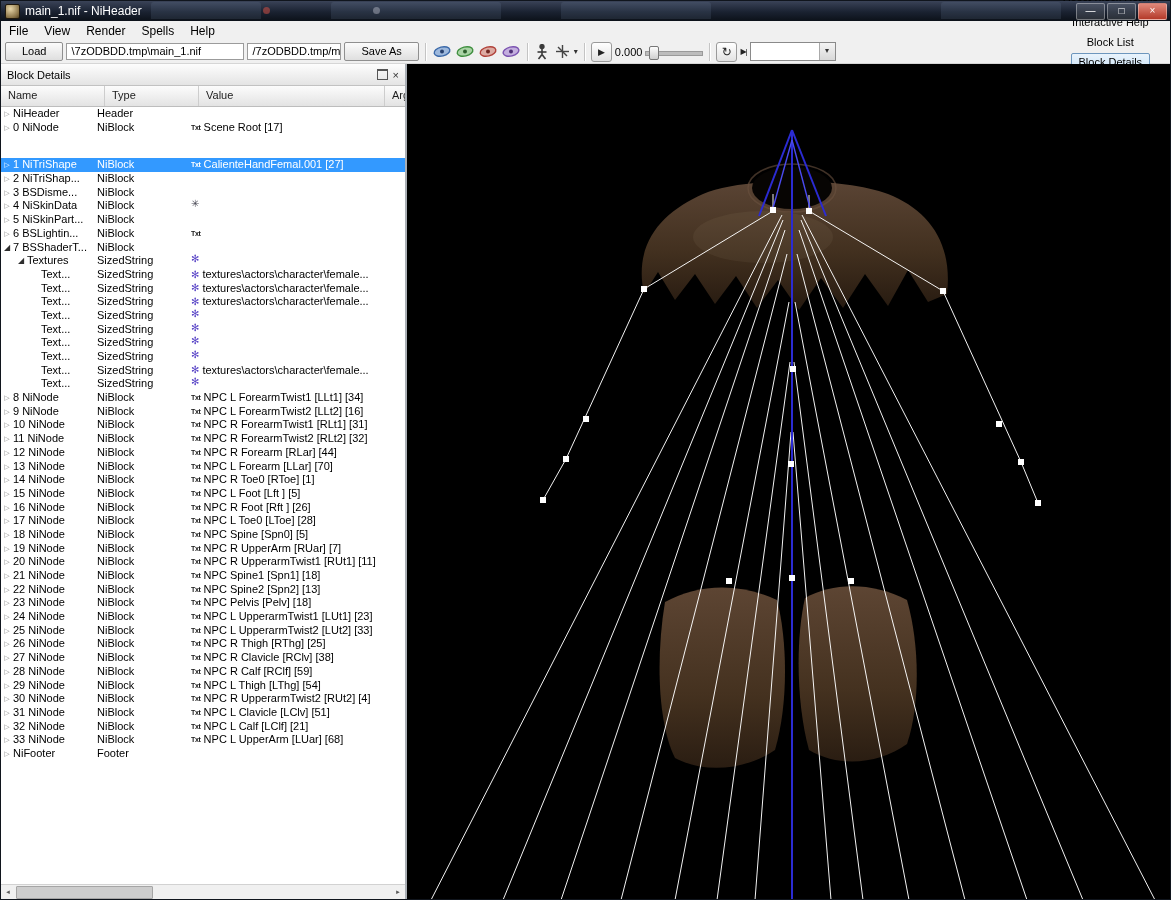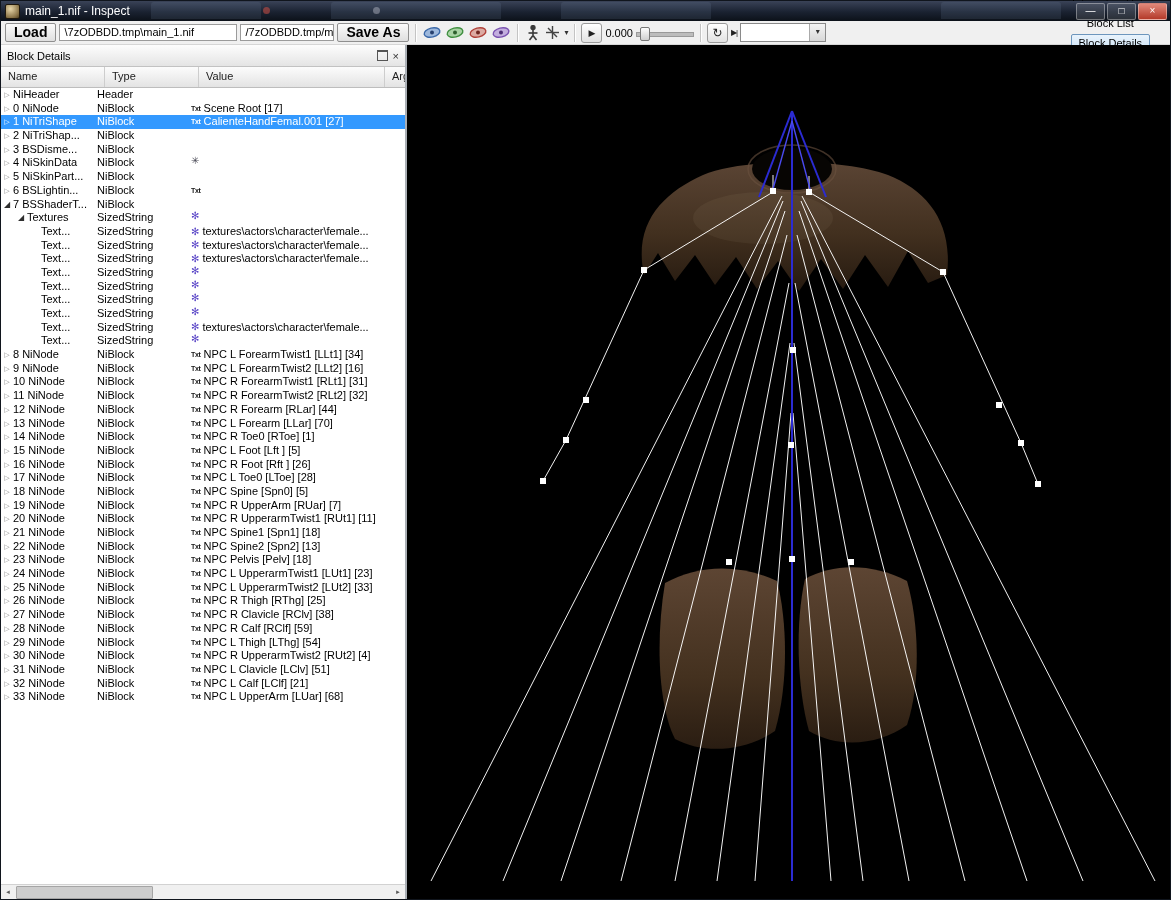--- a/index.html
+++ b/index.html
@@ -17,21 +17,21 @@
   .winbtn{width:27px;height:15px;font-size:10px;line-height:14px;text-align:center;color:#fff;
     background:rgba(255,255,255,.12);border:1px solid rgba(255,255,255,.35);border-radius:2px;}
   .winbtn.close{background:linear-gradient(#e0887a,#b43a2a);}
 
   
   .menubar{height:19px;flex:none;background:#f0f0f0;display:flex;align-items:center;font-size:12px;color:#000;}
   .menu-item{padding:2px 8px;}
   .toolbar{height:23px;flex:none;background:#f0f0f0;border-bottom:1px solid #d6d6d6;display:flex;align-items:center;
     padding:0 4px;font-size:11px;color:#000;gap:3px;white-space:nowrap;}
   .btn{background:linear-gradient(#fbfbfb,#dfdfdf);border:1px solid #8f8f8f;border-radius:2px;
-    padding:0 8px;height:17px;line-height:16px;font-size:14px;font-weight:bold;}
+    padding:0 16px;height:17px;line-height:16px;font-size:11px;}
   .field{background:#fff;border:1px solid #9b9b9b;height:15px;line-height:15px;padding:0 4px;
     font-size:11px;overflow:hidden;white-space:nowrap;}
   .sep{width:1px;height:18px;background:#c4c4c4;box-shadow:1px 0 0 #fff;margin:0 3px;flex:none;}
   .eye{width:20px;height:15px;flex:none;}
   .tool-ico{width:17px;height:17px;flex:none;display:flex;align-items:center;justify-content:center;}
   .boxbtn{width:19px;height:18px;border:1px solid #9a9a9a;border-radius:3px;background:linear-gradient(#fff,#e2e2e2);
     display:flex;align-items:center;justify-content:center;font-size:9px;color:#222;}
   .slider{width:58px;height:14px;position:relative;}
   .slider .track{position:absolute;left:0;right:0;top:6px;height:3px;background:#bdbdbd;border:1px solid #9a9a9a;}
   .slider .thumb{position:absolute;left:4px;top:1px;width:8px;height:12px;background:linear-gradient(#fdfdfd,#cfcfcf);
@@ -54,21 +54,21 @@
   .col-header{height:20px;flex:none;display:flex;background:linear-gradient(#fcfcfc,#e3e3e3);
     border-bottom:1px solid #bdbdbd;font-size:11px;color:#1c1c1c;}
   .col{border-right:1px solid #cdcdcd;box-sizing:border-box;padding:3px 0 0 7px;overflow:hidden;white-space:nowrap;}
   .col.w-name{width:104px;flex:none;}
   .col.w-type{width:94px;flex:none;}
   .col.w-value{width:186px;flex:none;}
   .col.w-argu{flex:1;border-right:none;}
 
   .tree{flex:1;overflow:hidden;font-size:11px;color:#000;}
   .trow{display:flex;height:13.7px;line-height:13.5px;white-space:nowrap;align-items:flex-start;}
-  .trow.sel{background:#3399ff;color:#fff;}
+  .trow.sel{background:#3399ff;color:#fff;margin-top:24px;}
   .trow.sel .arrow,.trow.sel .ic-txt{color:#fff;}
   .cell{overflow:hidden;}
   .c-name{width:96px;flex:none;display:flex;align-items:center;}
   .c-type{width:94px;flex:none;}
   .c-value{flex:1;display:flex;align-items:center;gap:3px;}
   .arrow{width:12px;flex:none;text-align:center;font-size:7px;color:#8a8a8a;}
   .arrow.exp{color:#2e2e2e;font-size:8px;}
   .ic-txt{font-size:7px;font-weight:bold;color:#151515;flex:none;letter-spacing:-0.3px;}
   .ic-flower{font-size:10px;color:#5d49c8;flex:none;line-height:10px;}
   .ic-star{font-size:10px;color:#4c4c58;flex:none;line-height:10px;}
@@ -88,28 +88,35 @@
 <div class="window">
 
   <div class="titlebar">
     <div class="ghost" style="left:150px;width:110px;"></div>
     <div class="ghost" style="left:330px;width:170px;"></div>
     <div class="ghost" style="left:560px;width:150px;"></div>
     <div class="ghost" style="left:940px;width:120px;"></div>
     <div class="ghost-dot" style="left:262px;background:rgba(210,80,70,.55);"></div>
     <div class="ghost-dot" style="left:372px;background:rgba(230,230,240,.35);"></div>
     <span class="app-icon"></span>
-    <span>main_1.nif - Inspect</span>
+    <span>main_1.nif - NiHeader</span>
     <div class="winbtns">
       <div class="winbtn">—</div>
       <div class="winbtn">□</div>
       <div class="winbtn close">×</div>
     </div>
   </div>
 
+  <div class="menubar">
+      <span class="menu-item">File</span>
+      <span class="menu-item">View</span>
+      <span class="menu-item">Render</span>
+      <span class="menu-item">Spells</span>
+      <span class="menu-item">Help</span>
+    </div>
 
   <div class="toolbar">
     <span class="btn">Load</span>
     <span class="field" style="width:168px;">\7zODBDD.tmp\main_1.nif</span>
     <span class="field" style="width:84px;">/7zODBDD.tmp/main_1.nif</span>
     <span class="btn">Save As</span>
     <span class="sep"></span>
 
     <svg class="eye" viewBox="0 0 20 15">
         <ellipse cx="10" cy="7.5" rx="8" ry="4.5" transform="rotate(-14 10 7.5)" fill="#9db8dc" stroke="#3a68a8" stroke-width="1.4"></ellipse>
@@ -658,20 +665,28 @@
           <div class="trow">
             <div class="cell c-name">
               <span class="arrow" style="margin-left: 0px;">▷</span>
               <span>33 NiNode</span>
             </div>
             <div class="cell c-type">NiBlock</div>
             <div class="cell c-value">
               <span class="ic-txt">Txt</span>
               <span>NPC L UpperArm [LUar] [68]</span>
             </div>
+          </div>
+          <div class="trow">
+            <div class="cell c-name">
+              <span class="arrow" style="margin-left: 0px;">▷</span>
+              <span>NiFooter</span>
+            </div>
+            <div class="cell c-type">Footer</div>
+            <div class="cell c-value"></div>
           </div>
         </div>
       <div class="hscroll">
         <span class="hs-btn left">◄</span>
         <span class="hs-thumb"></span>
         <span class="hs-btn right">►</span>
       </div>
     </div>
 
     <div class="viewport">

